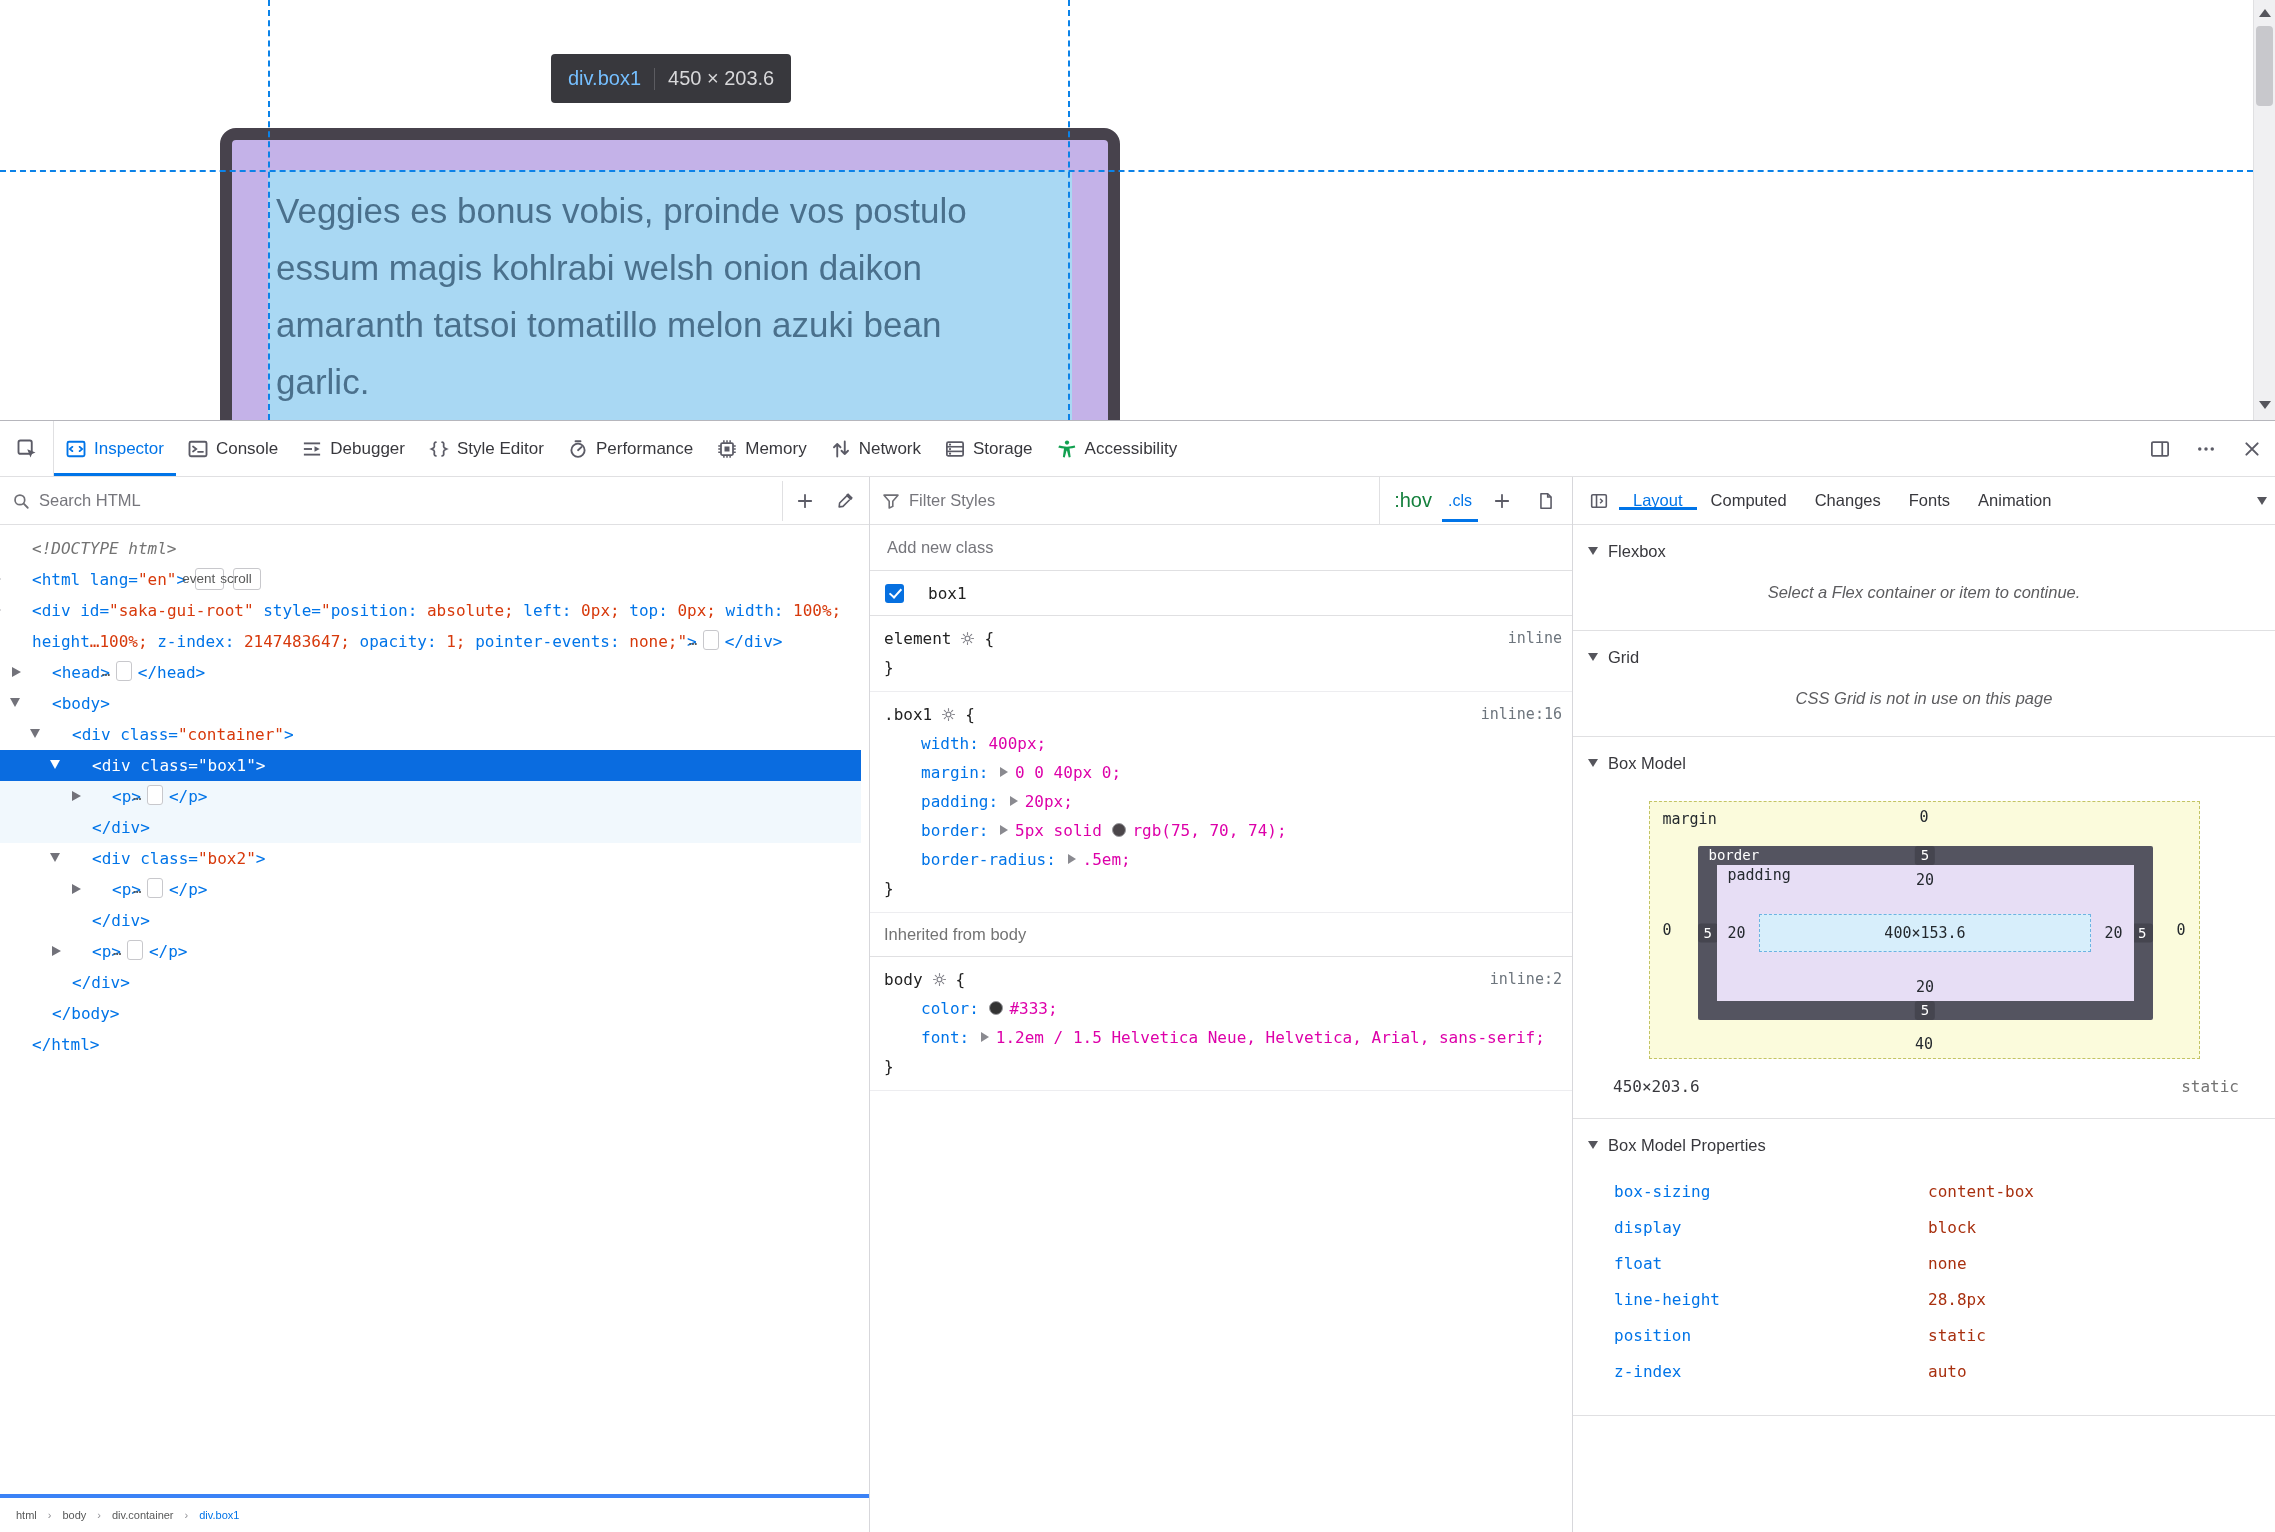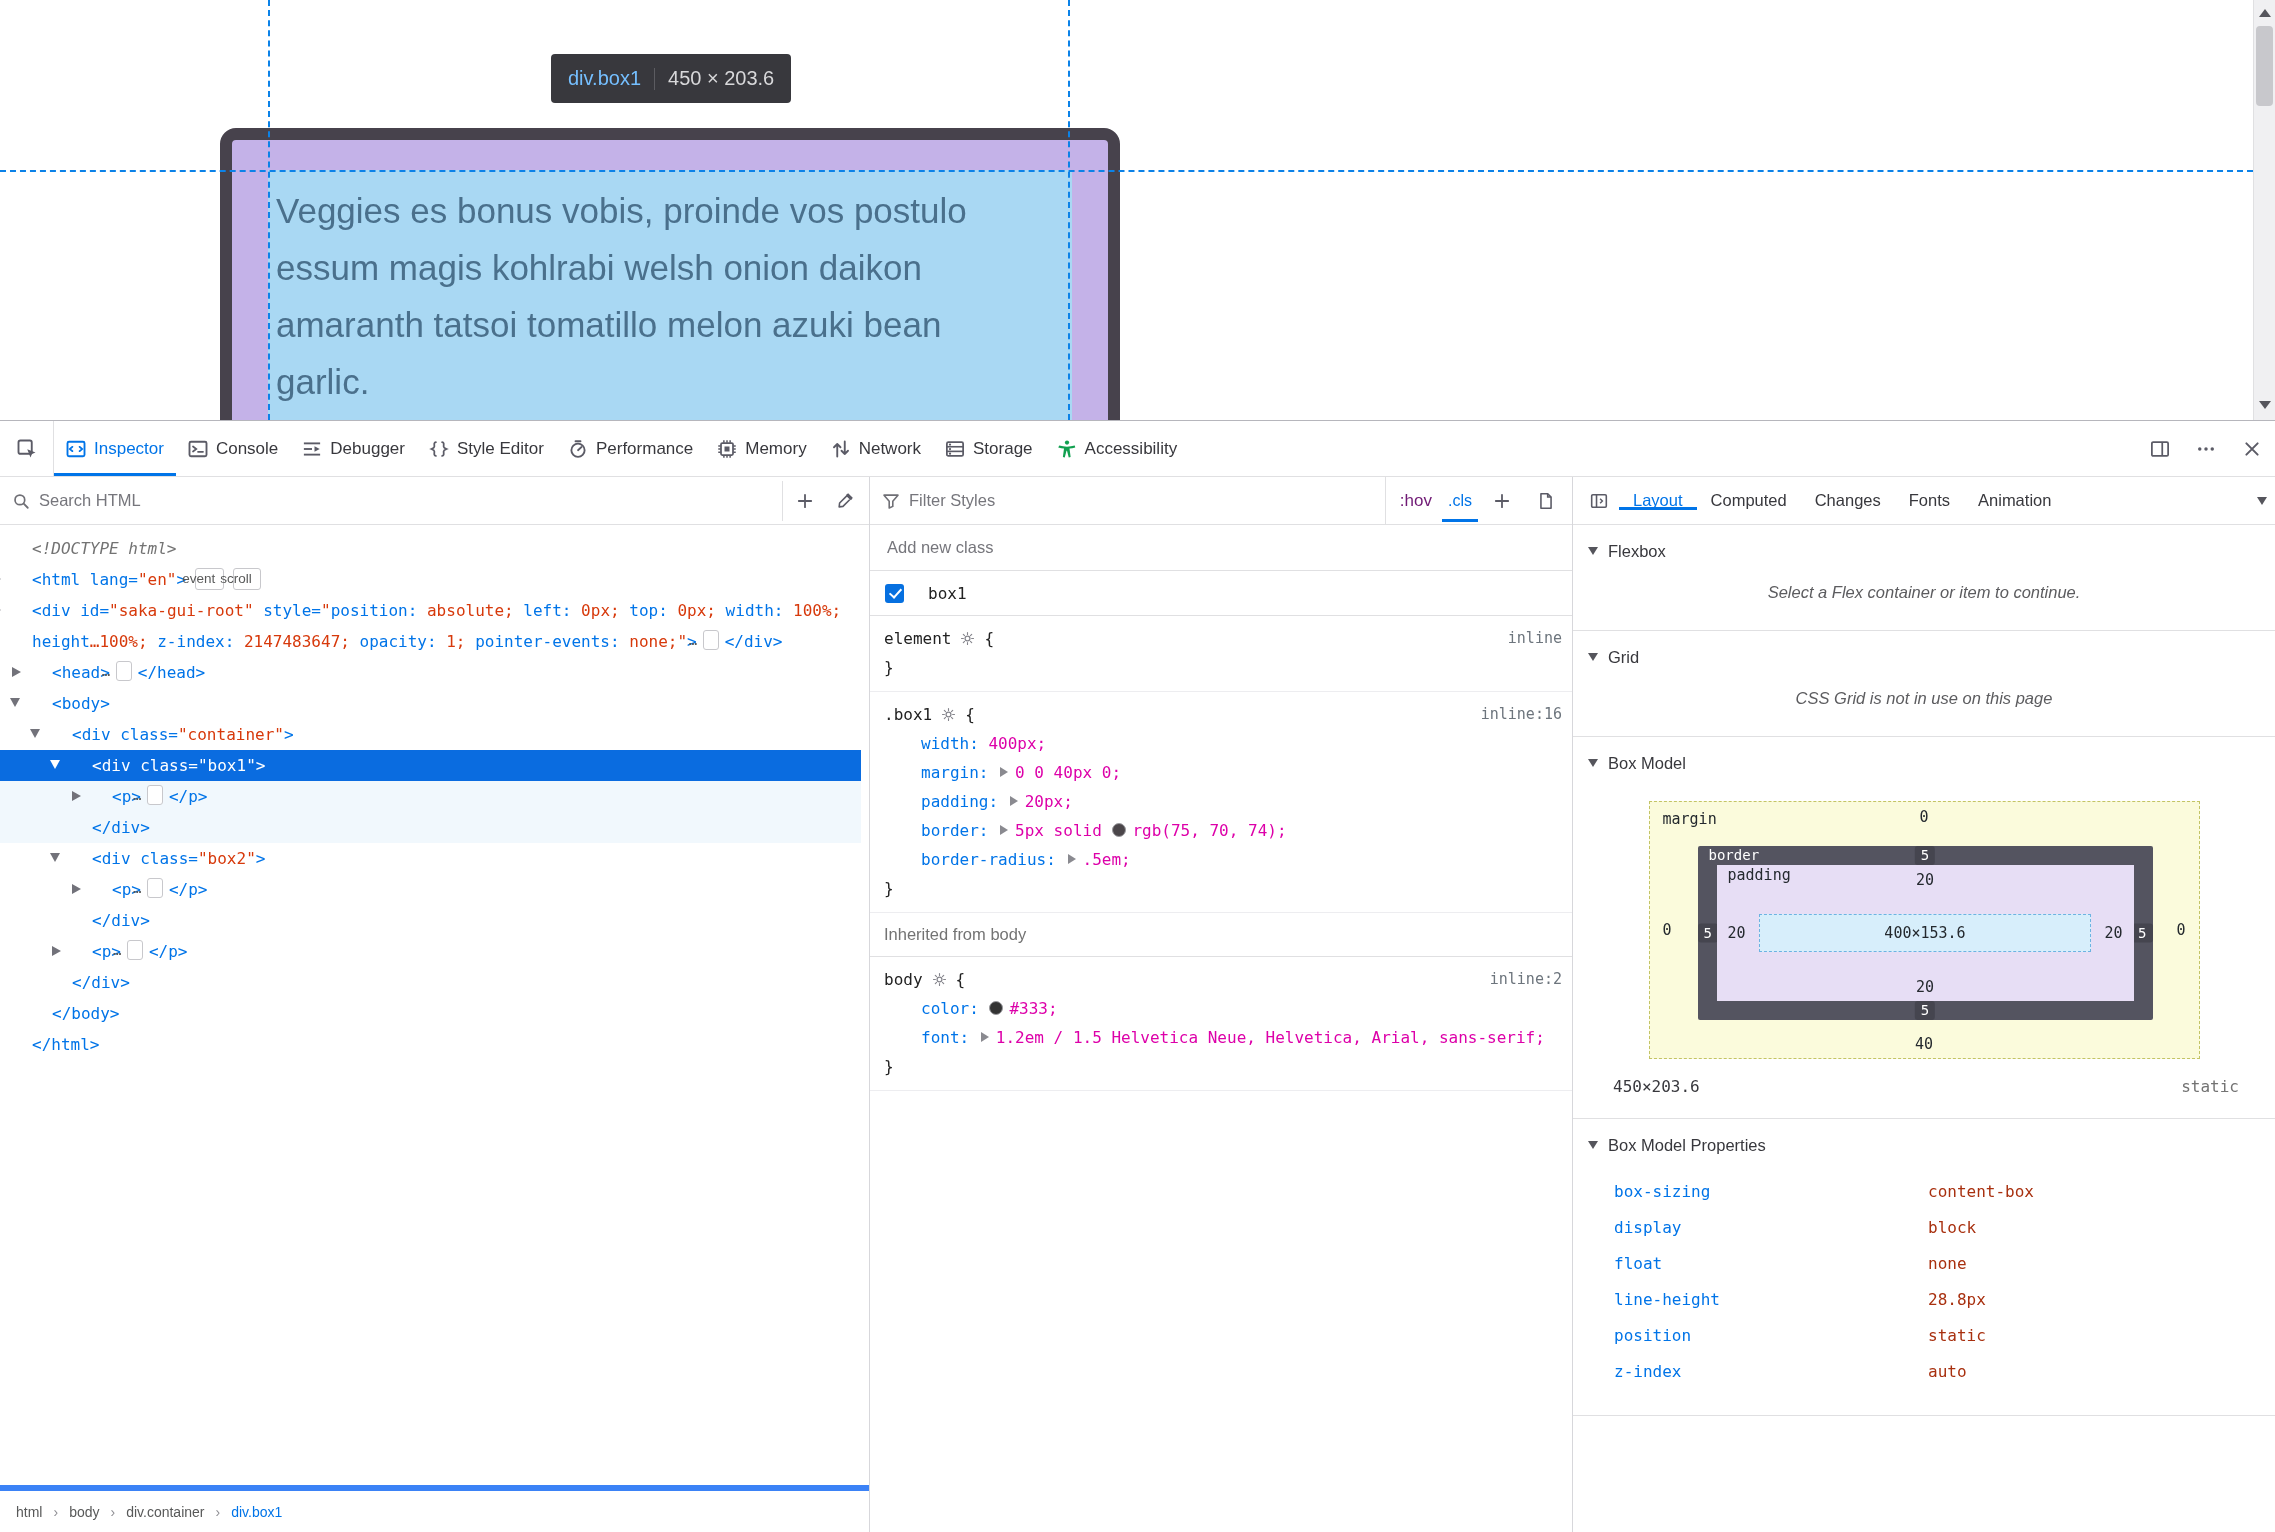--- a/index.html
+++ b/index.html
@@ -66,29 +66,29 @@
   .tw-closed::before{content:"";display:inline-block;border-left:9px solid #72727a;border-top:5px solid transparent;border-bottom:5px solid transparent;margin:0 0 1px 4px}
   .tw-open::before{content:"";display:inline-block;border-top:9px solid #72727a;border-left:5px solid transparent;border-right:5px solid transparent;margin:0 0 2px 2px}
   .sg-doctype{color:#737373;font-style:italic}
   .sg-tag{color:#0074e8}
   .sg-attr{color:#0074e8}
   .sg-val{color:#d7390b}
   .sg-ell{display:inline-block;margin:0 6px;padding:0 7px;border:1px solid #c8c8cc;border-radius:3px;
     color:#585959;background:#fff;font-size:14px;line-height:18px;vertical-align:2px}
   .sg-badge{display:inline-block;margin-left:9px;padding:0 8px;border:1px solid #c8c8cc;border-radius:3px;
     color:#585959;background:#fff;font-family:"Liberation Sans",sans-serif;font-size:13.5px;line-height:20px;vertical-align:2px}
-  .m-crumbs{height:47px;flex:none;border-top:6px solid #3b82f6;display:flex;align-items:center;padding:0 12px;font-size:14px;color:#585959}
+  .m-crumbs{height:38px;flex:none;border-top:4px solid #3b82f6;display:flex;align-items:center;padding:0 12px;font-size:11px;color:#585959}
   .crumb{padding:3px 4px;border-radius:3px}
   .crumb.selected{color:#0074e8}
   .crumb-sep{color:#8f8f94;padding:0 7px}
 
   
   .r-toolbar{height:48px;flex:none;display:flex;align-items:center;gap:9px;padding:0 6px 0 12px;border-bottom:1px solid #e0e0e2;color:#6f6f75}
   .r-controls{display:flex;align-items:center;gap:4px;border-left:1px solid #e0e0e2;padding-left:8px;height:100%}
-  .r-hov{font-size:17px;color:#701a75;padding:0 6px}
+  .r-hov{font-size:20px;color:#15803d;padding:0 6px}
   .r-cls{font-size:16px;color:#0074e8;padding:12px 6px;box-shadow:inset 0 -3px 0 #0074e8}
   .r-addclass{height:46px;flex:none;display:flex;align-items:center;padding:0 17px;border-bottom:1px solid #e0e0e2}
   .r-classitem{height:45px;flex:none;display:flex;align-items:center;gap:24px;padding:0 15px;border-bottom:1px solid #e0e0e2;
     font-family:"DejaVu Sans Mono",monospace;font-size:16px;color:#222}
   .cbx{width:19px;height:19px;border-radius:3px;background:#0670e0;position:relative;flex:none}
   .cbx::after{content:"";position:absolute;left:6.5px;top:2.5px;width:5px;height:10px;border:solid #fff;border-width:0 2.4px 2.4px 0;transform:rotate(42deg)}
   .r-rules{flex:1;overflow:hidden;font-family:"DejaVu Sans Mono",monospace;font-size:16px;line-height:29px;color:#222}
   .rule{padding:8px 0 9px;border-bottom:1px solid #ededf0}
   .rule-head{display:flex;align-items:center;padding-left:14px}
   .sel{color:#222}

